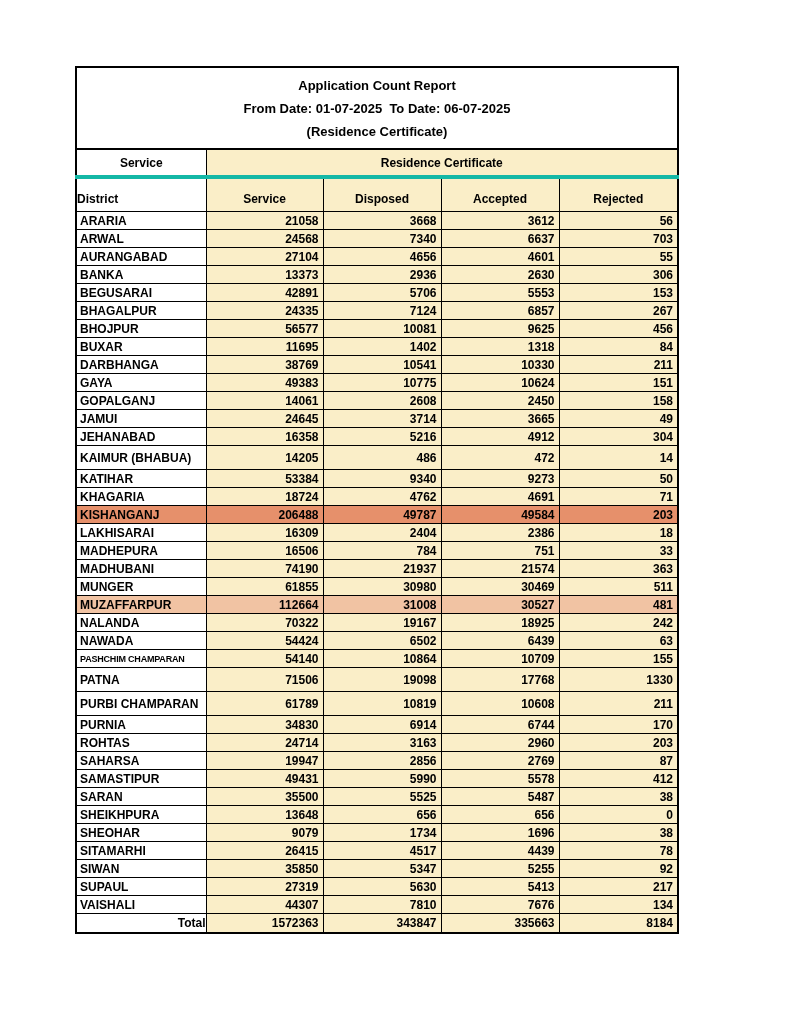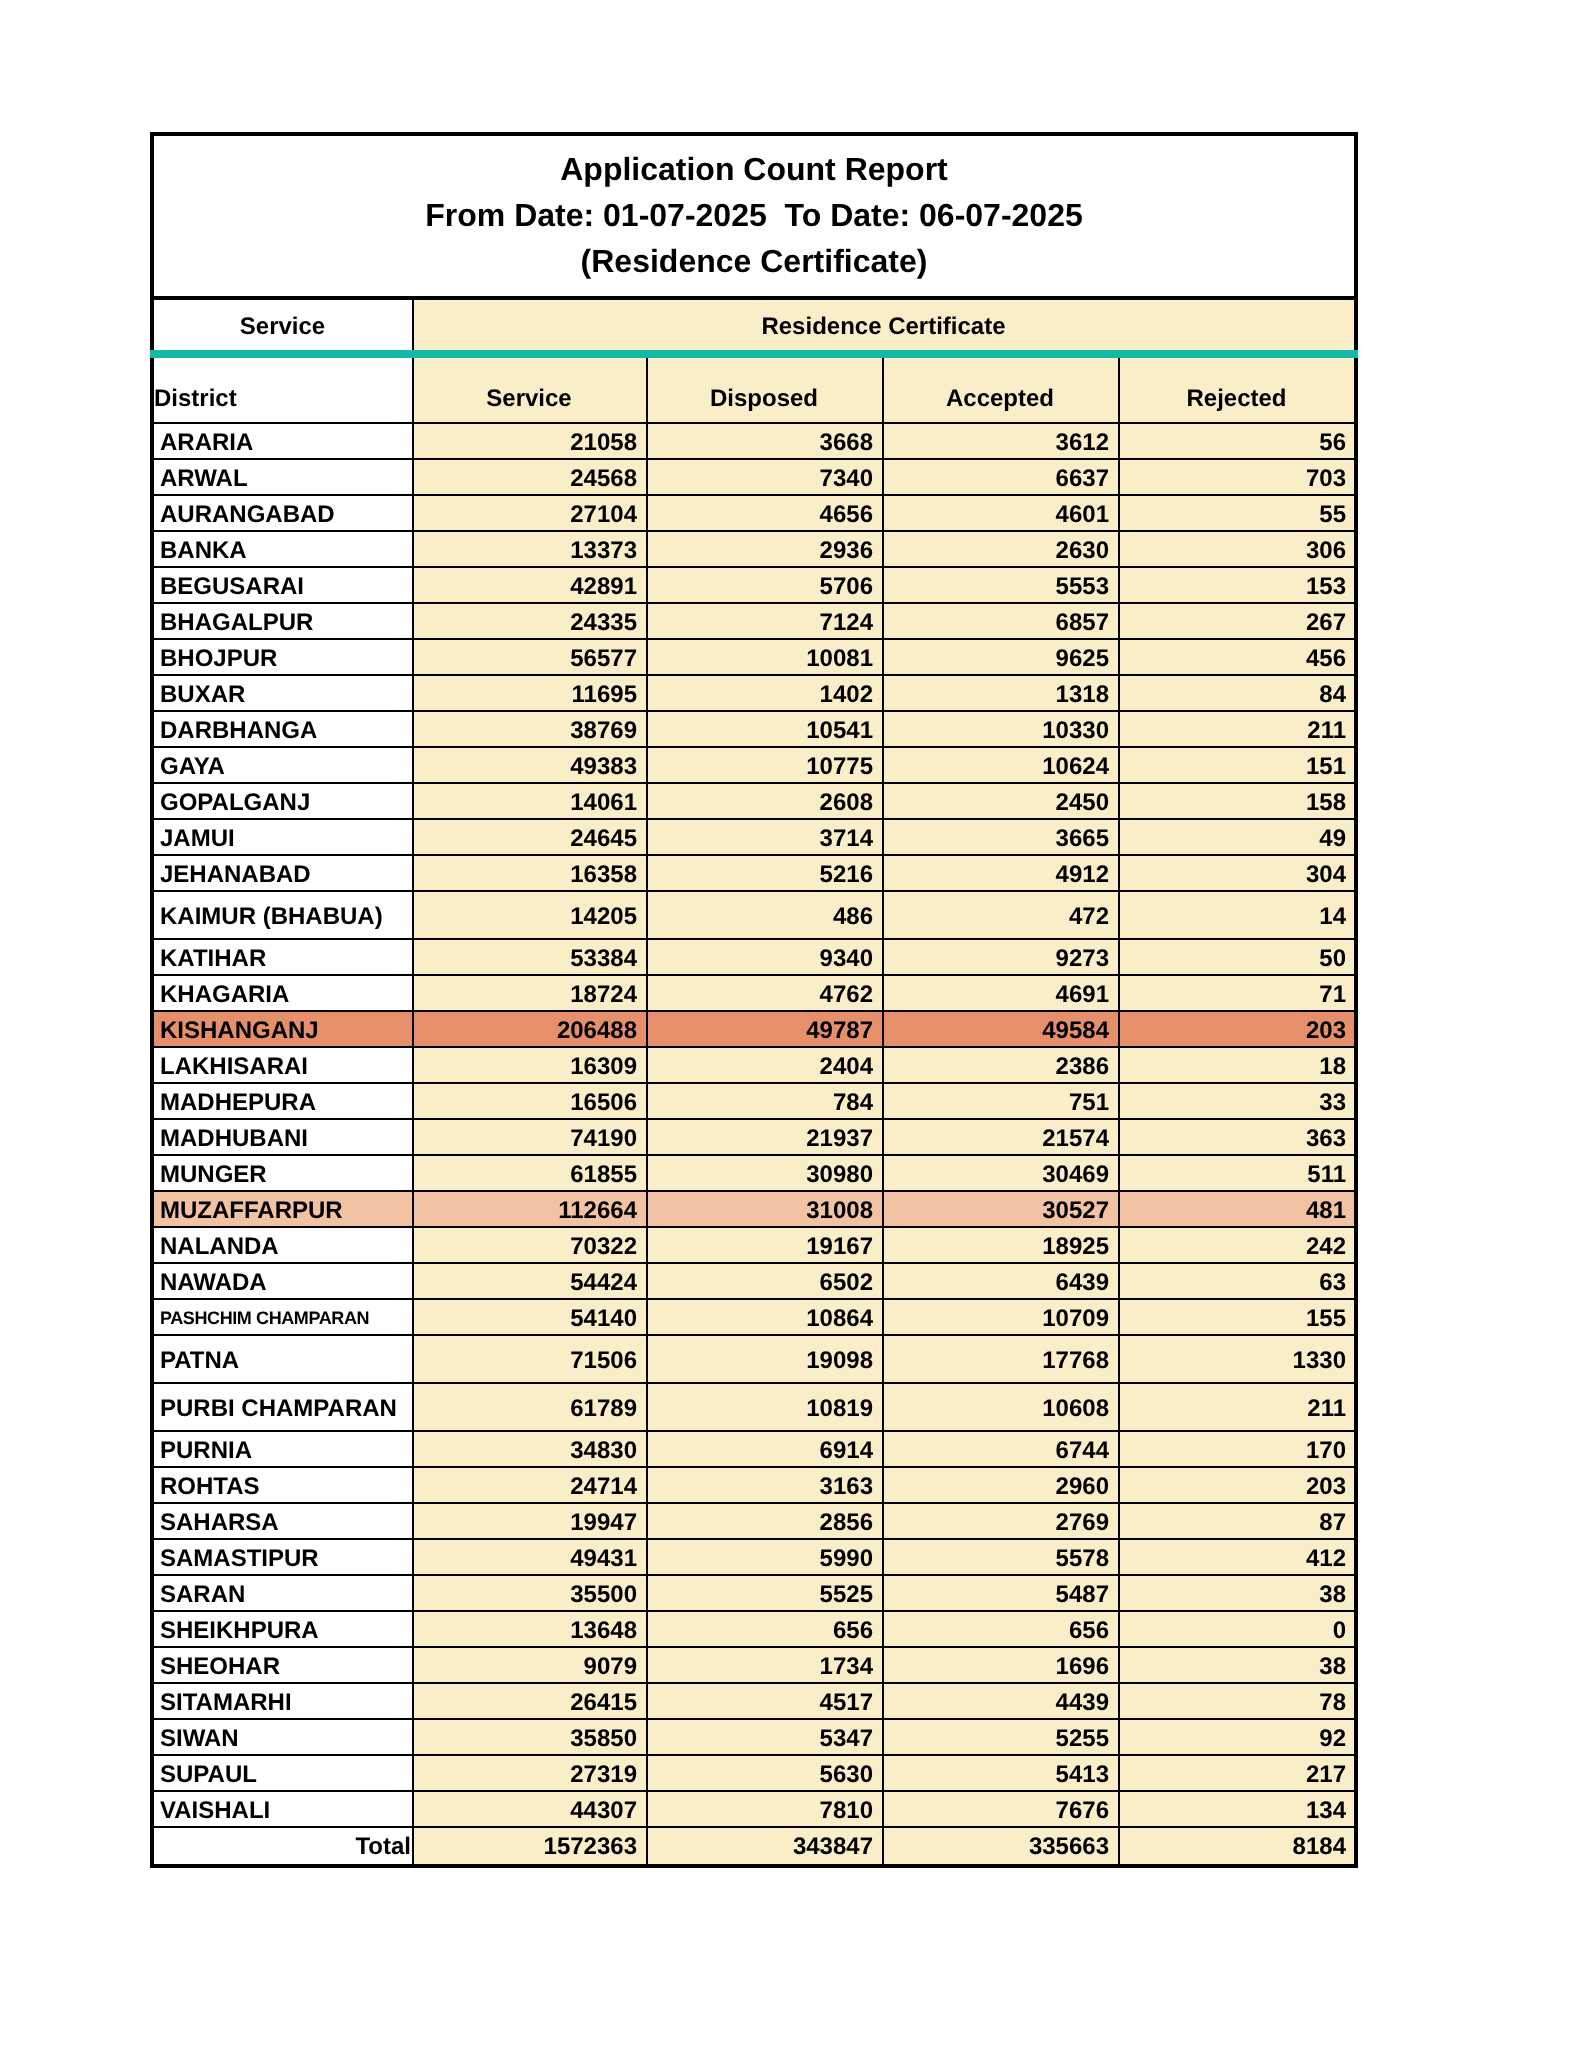--- a/index.html
+++ b/index.html
@@ -7,21 +7,21 @@
     position:relative; width:791px; height:1024px; background:#ffffff;
     font-family:"Liberation Sans", sans-serif; color:#000;
     overflow:hidden;
   }
   .report { position:absolute; left:75px; top:66px; width:604px; }
 
   .title-block {
     border:2px solid #000; border-bottom:none;
     text-align:center; font-weight:700; padding:6px 0 5px;
   }
-  .title-line { font-size:16px; line-height:23px; white-space:pre; }
+  .title-line { font-size:13px; line-height:23px; white-space:pre; }
 
   table.report-table {
     border-collapse:collapse; width:100%; table-layout:fixed;
     border:2px solid #000;
   }
   .report-table th, .report-table td {
     border:1px solid #000; font-size:12px; font-weight:700;
     padding:0; overflow:hidden; white-space:nowrap;
   }
   .service-row th { height:25px; }

